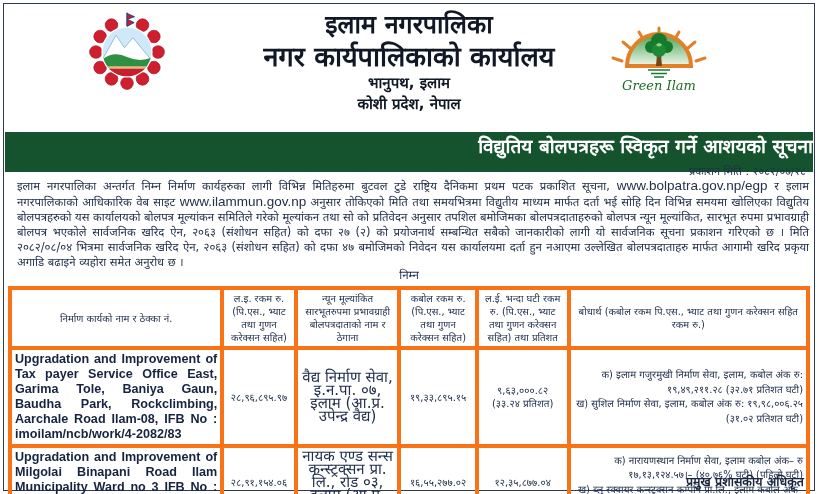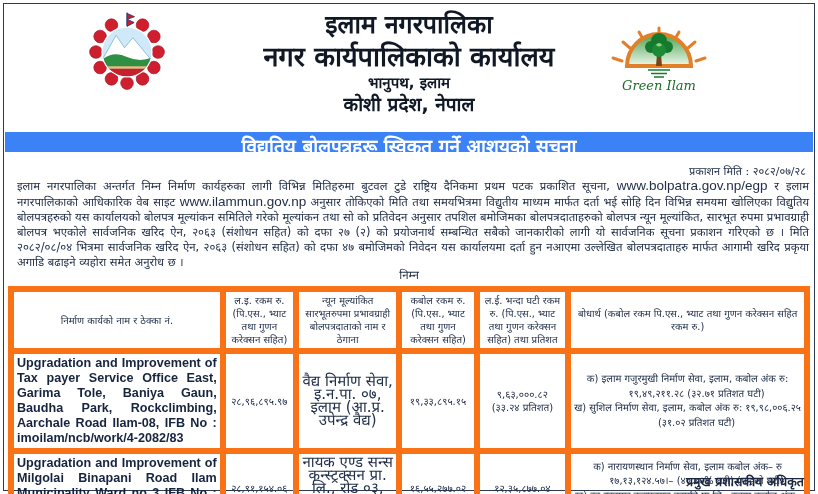--- a/index.html
+++ b/index.html
@@ -20,26 +20,26 @@
   }
 
   
   .header { position:absolute; top:5px; left:5px; right:5px; height:127px; z-index:1; }
   .emblem { position:absolute; left:80px; top:5px; width:84px; height:84px; }
   .green-ilam { position:absolute; right:98px; top:20px; width:112px; height:72px; }
   .titles { text-align:center; padding-top:5px; }
   .t-municipality { font-size:25px; font-weight:800; line-height:30px; color:#101826; }
   .t-office       { font-size:27px; font-weight:800; line-height:33px; color:#101826; }
   .t-address      { font-size:15px; font-weight:700; line-height:21px; color:#101826; }
-  .t-province     { font-size:19px; font-weight:700; line-height:21px; color:#101826; }
+  .t-province     { font-size:15px; font-weight:700; line-height:21px; color:#101826; }
 
   
   .banner {
-    position:absolute; top:132px; left:5px; right:5px; height:20px; z-index:1;
-    background:#3b82f6; color:#fff; text-align:center;
+    position:absolute; top:132px; left:5px; right:5px; height:40px; z-index:1;
+    background:#14532d; color:#fff; text-align:right;
     font-size:19px; font-weight:800; line-height:28px;
   }
 
   .pubdate {
     position:absolute; top:163px; right:12px; z-index:1;
     font-size:11px; font-weight:400; color:#23304a;
   }
 
   .body-text {
     position:absolute; top:178px; left:9px; right:9px; z-index:1;
@@ -51,37 +51,37 @@
     position:absolute; top:267px; left:0; right:0; z-index:1;
     text-align:center; font-size:11.5px; color:#23304a;
   }
 
   
   table.bids {
     position:absolute; top:286px; left:8px; z-index:1;
     width:802px; border-collapse:collapse; table-layout:fixed;
     color:#22304b;
   }
-  table.bids th, table.bids td { border:6px solid #f97316; padding:2px 3px; }
+  table.bids th, table.bids td { border:4px solid #f97316; padding:2px 3px; }
   table.bids th {
     font-size:9.8px; font-weight:400; text-align:center; vertical-align:middle;
     line-height:13px; height:50px;
   }
   tr.data-row-1 td { height:72px; }
   tr.data-row-2 td { height:64px; }
   td.work-name {
     font-family:"Liberation Sans", sans-serif;
     font-size:12.6px; font-weight:700; text-align:justify; vertical-align:top;
     line-height:15px; padding:2px 5px; color:#16243f;
   }
   td.num { font-size:10px; text-align:center; vertical-align:middle; line-height:13px; }
   td.bidder { font-size:15px; text-align:center; vertical-align:middle; line-height:13px; }
   td.cc-cell { vertical-align:middle; padding:2px 6px; }
   .cc-item {
-    font-size:9.9px; line-height:14.5px; text-align:center;
+    font-size:9.9px; line-height:14.5px; text-align:right;
     padding-left:18px; text-indent:-18px;
   }
 
   .signatory {
     position:absolute; top:473px; right:14px; z-index:1;
     font-size:12.5px; font-weight:700; color:#1b2740;
   }
 </style>
 </head>
 <body>

